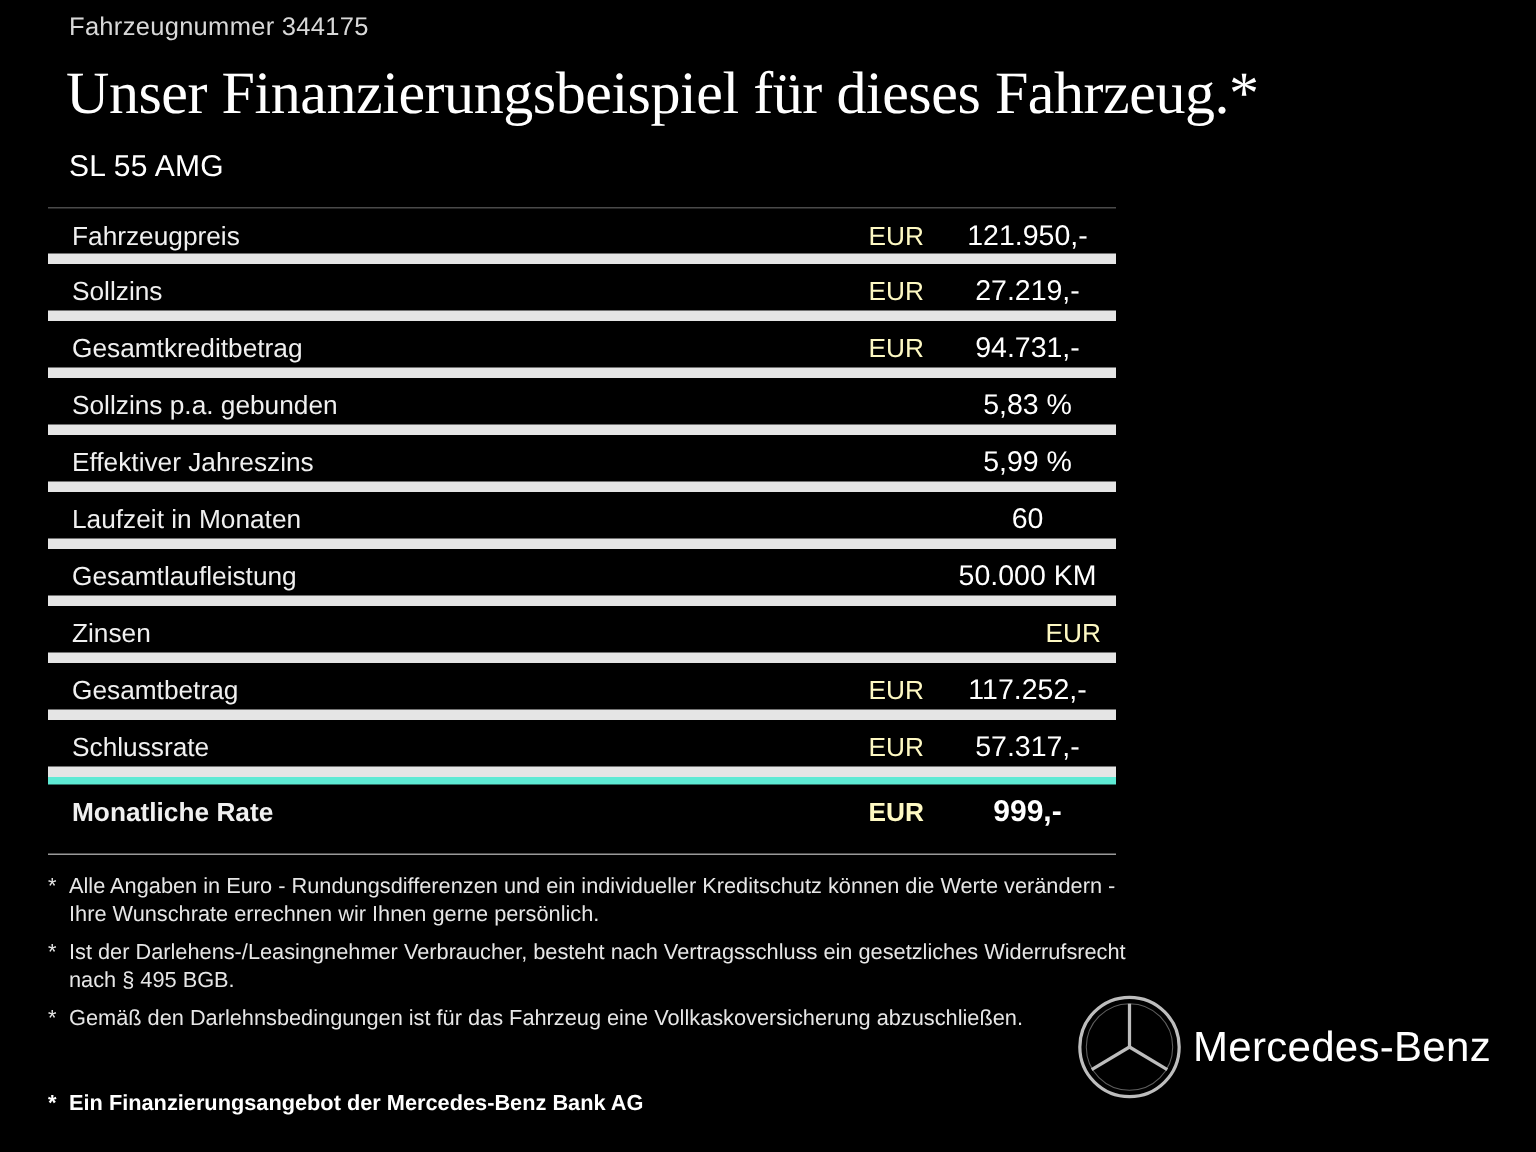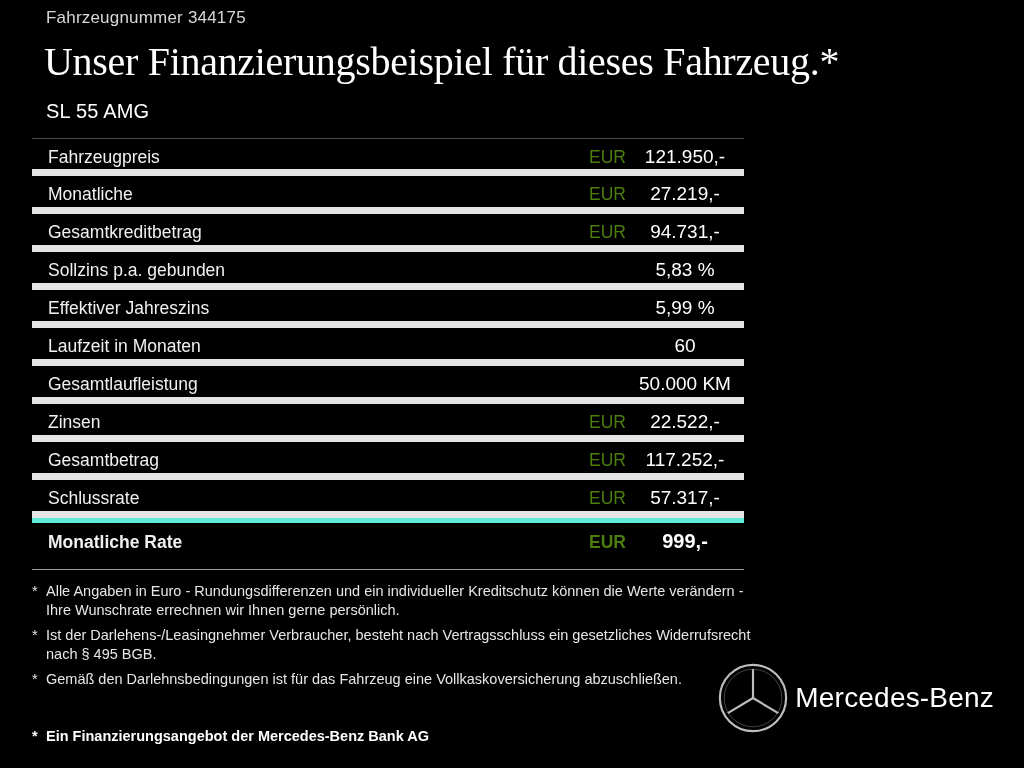--- a/index.html
+++ b/index.html
@@ -72,21 +72,22 @@
     color: #f0f0f0;
     line-height: 36px;
   }
   .row .value-wrap {
     display: flex;
     align-items: baseline;
     line-height: 36px;
   }
   .row .cur {
     font-size: 17.5px;
-    color: #4d7c0f;
+    color: #fef9c3;
+    margin-right: 10px;
   }
   .row .amount {
     font-size: 19px;
     color: #ffffff;
     min-width: 118px;
     text-align: center;
   }
   .row.total {
     border-top: 5px solid #5eead4;
     border-bottom: 1px solid #9a9a9a;
@@ -165,21 +166,21 @@
 
   <div class="table" id="finance-table">
       <div class="row">
         <span class="label">Fahrzeugpreis</span>
         <span class="value-wrap">
           <span class="cur">EUR</span>
           <span class="amount">121.950,-</span>
         </span>
       </div>
       <div class="row">
-        <span class="label">Monatliche</span>
+        <span class="label">Sollzins</span>
         <span class="value-wrap">
           <span class="cur">EUR</span>
           <span class="amount">27.219,-</span>
         </span>
       </div>
       <div class="row">
         <span class="label">Gesamtkreditbetrag</span>
         <span class="value-wrap">
           <span class="cur">EUR</span>
           <span class="amount">94.731,-</span>
@@ -210,21 +211,20 @@
         <span class="label">Gesamtlaufleistung</span>
         <span class="value-wrap">
           <span class="cur"></span>
           <span class="amount">50.000 KM</span>
         </span>
       </div>
       <div class="row">
         <span class="label">Zinsen</span>
         <span class="value-wrap">
           <span class="cur">EUR</span>
-          <span class="amount">22.522,-</span>
         </span>
       </div>
       <div class="row">
         <span class="label">Gesamtbetrag</span>
         <span class="value-wrap">
           <span class="cur">EUR</span>
           <span class="amount">117.252,-</span>
         </span>
       </div>
       <div class="row">

